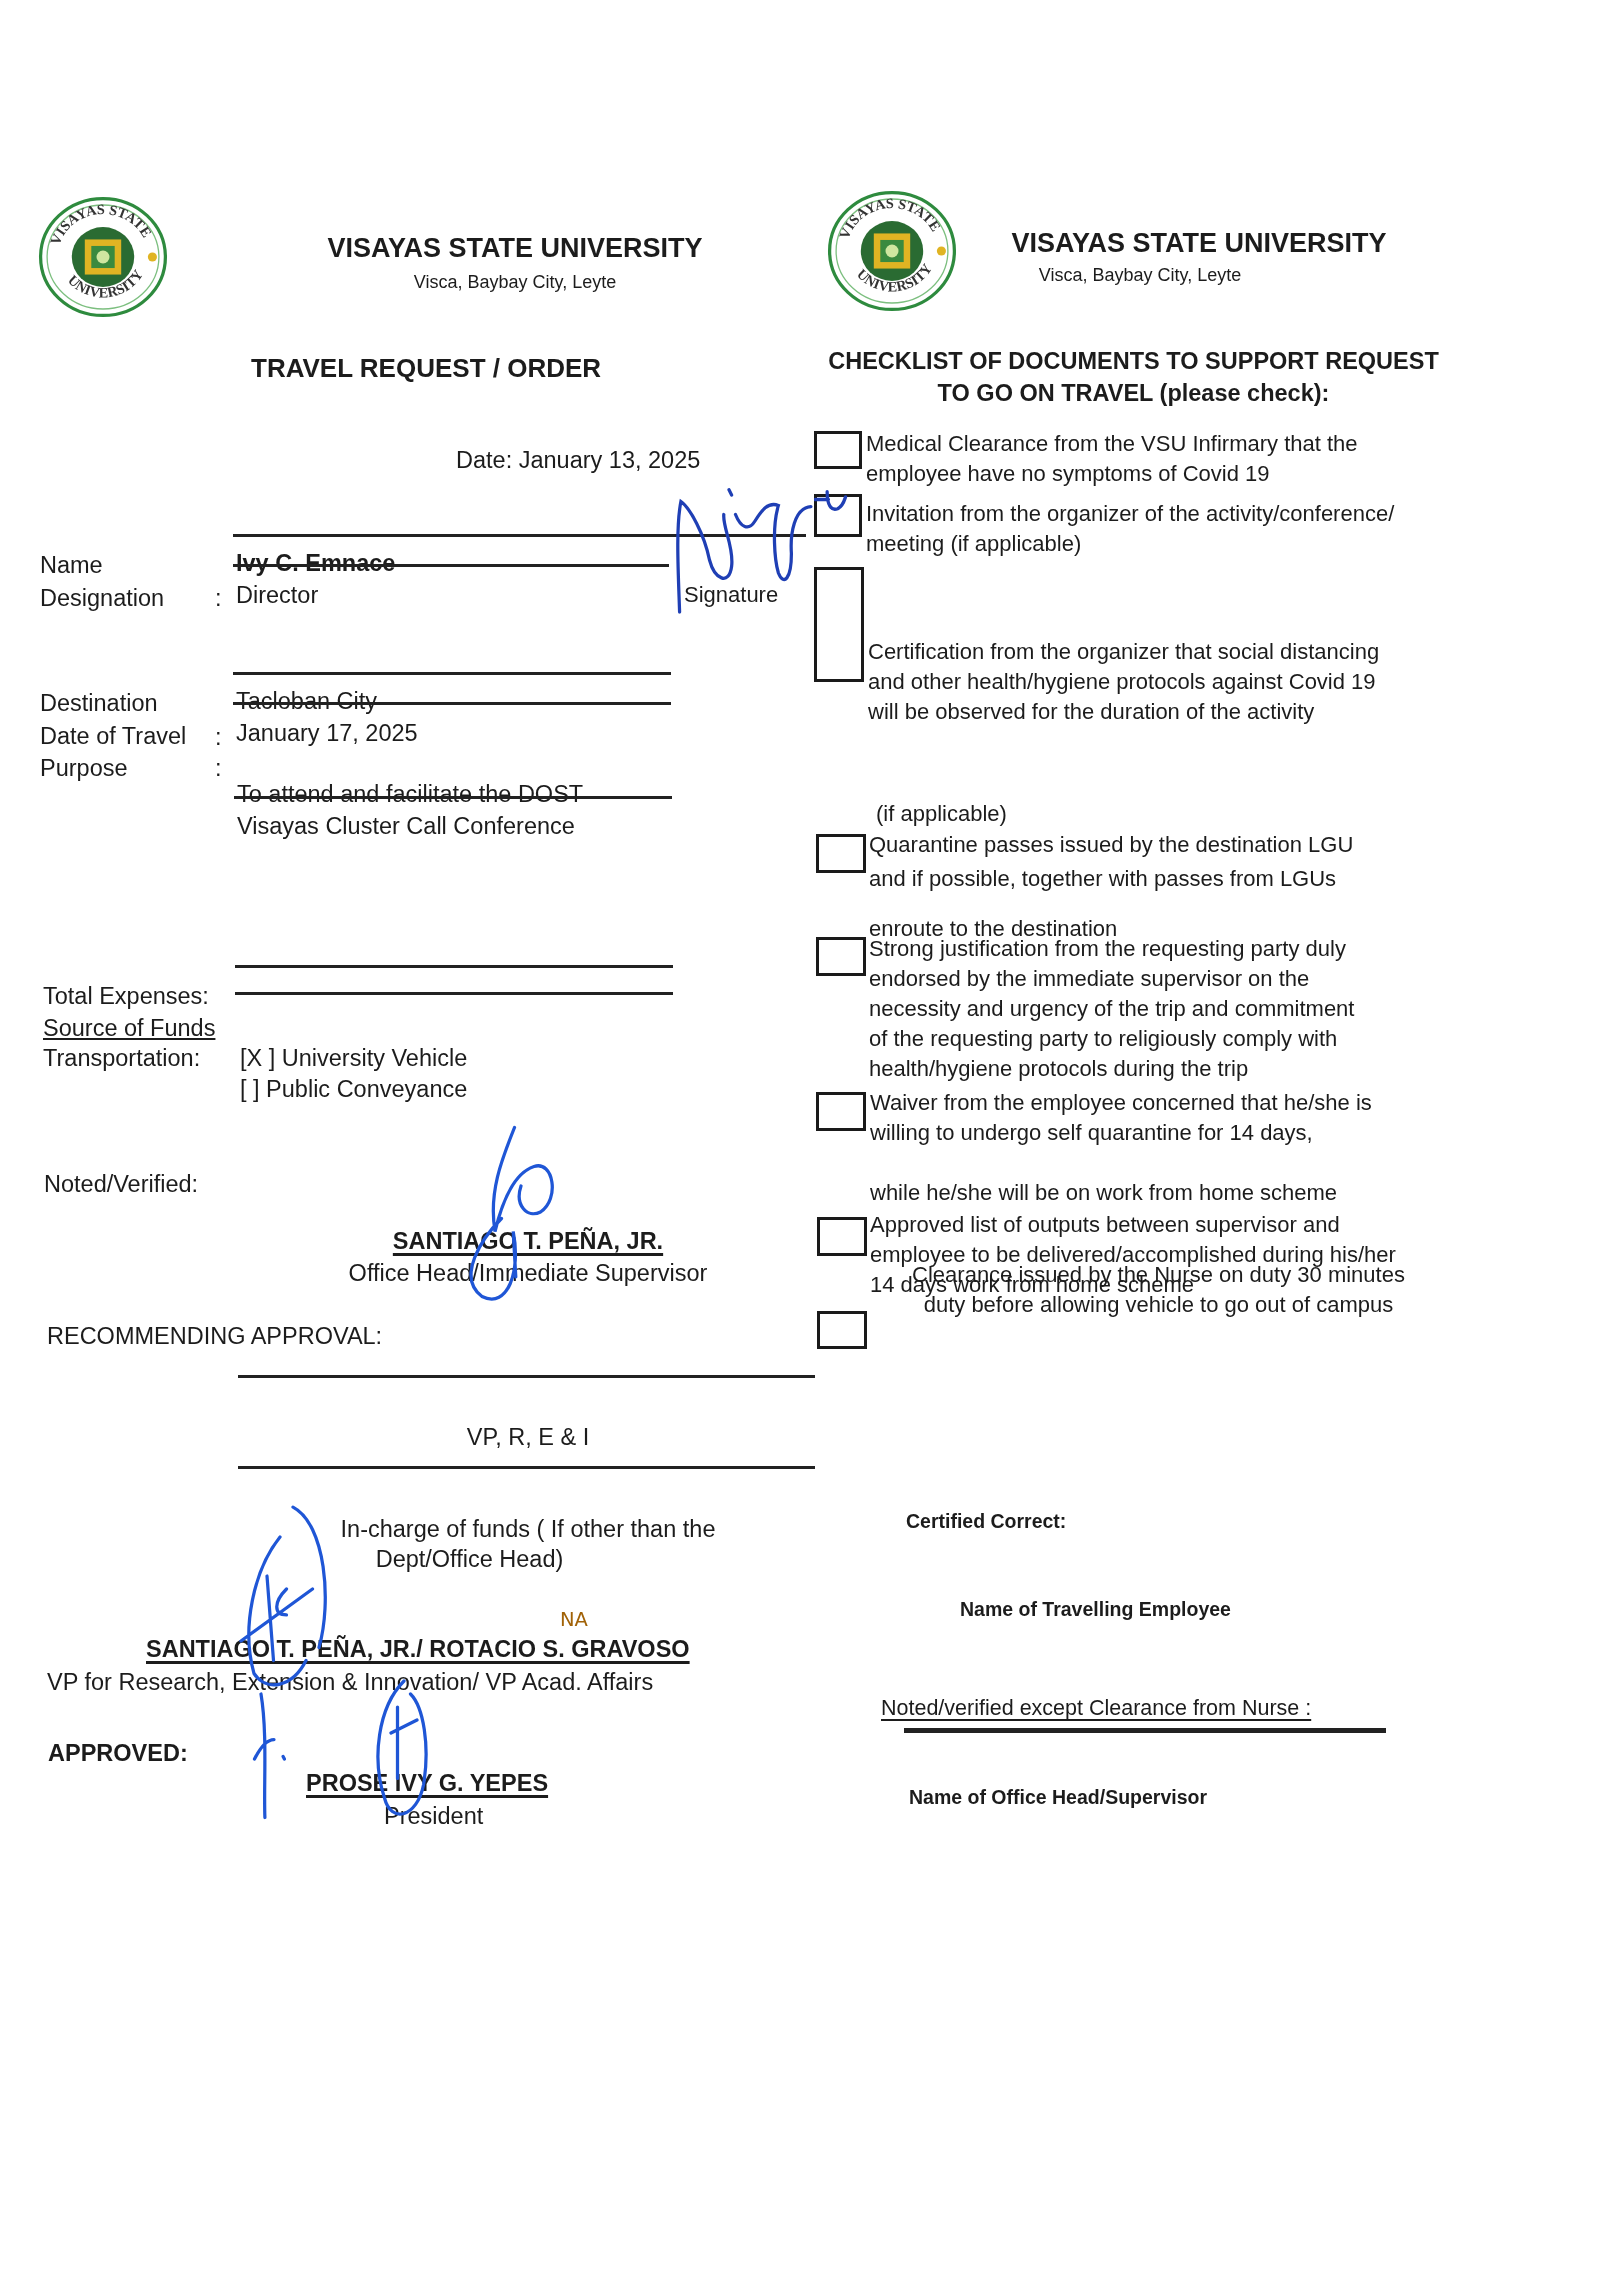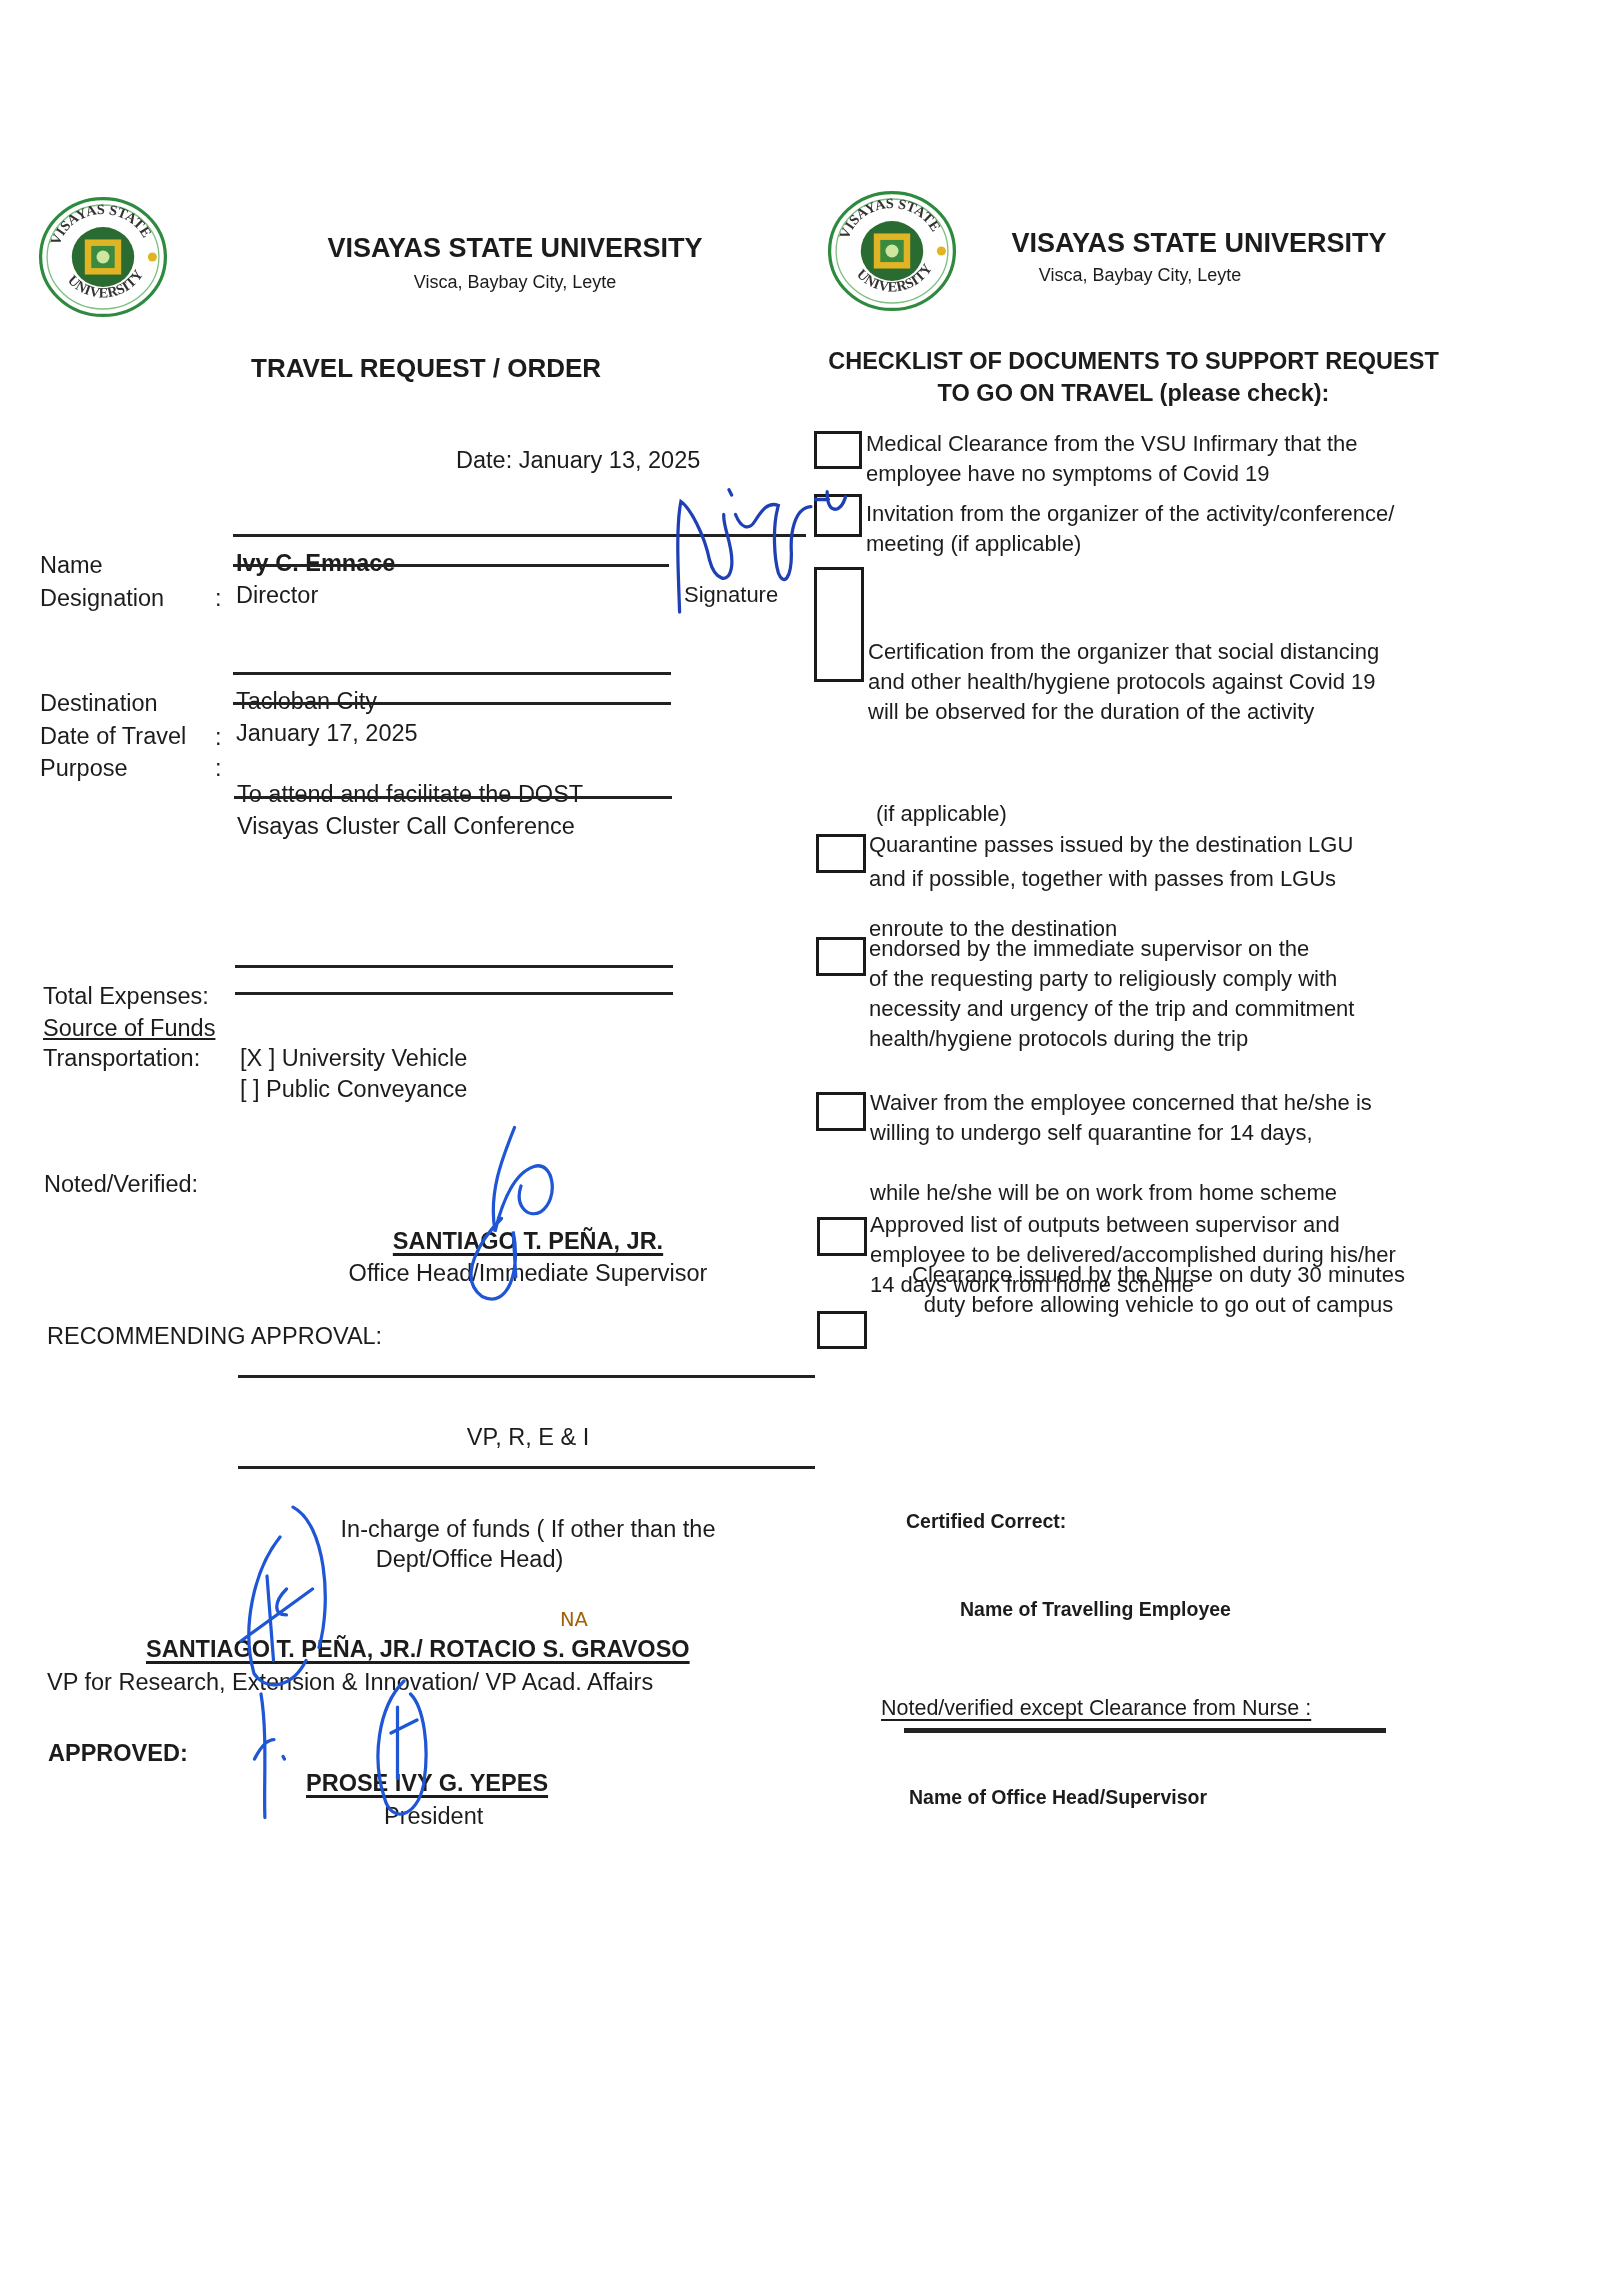--- a/index.html
+++ b/index.html
@@ -134,23 +134,24 @@
 
 <div class="cb" style="left:816px;top:834px;width:50px;height:39px;"></div>
 <div class="item" style="left:869px;top:830px;">
   <div style="margin-bottom:3.9px">Quarantine passes issued by the destination LGU</div>
   <div style="margin-bottom:20px">and if possible, together with passes from LGUs</div>
   <div>enroute to the destination</div>
 </div>
 
 <div class="cb" style="left:816px;top:937px;width:50px;height:39px;"></div>
 <div class="item" style="left:869px;top:934px;">
+  <div>Strong justification from the requesting party duly</div>
   <div>endorsed by the immediate supervisor on the</div>
+  <div>necessity and urgency of the trip and commitment</div>
   <div>of the requesting party to religiously comply with</div>
-  <div>necessity and urgency of the trip and commitment</div>
   <div>health/hygiene protocols during the trip</div>
 </div>
 
 <div class="cb" style="left:816px;top:1092px;width:50px;height:39px;"></div>
 <div class="item" style="left:870px;top:1088px;">
   <div>Waiver from the employee concerned that he/she is</div>
   <div>willing to undergo self quarantine for 14 days,</div>
 </div>
 <div class="item" style="left:870px;top:1178px;">while he/she will be on work from home scheme</div>
 

